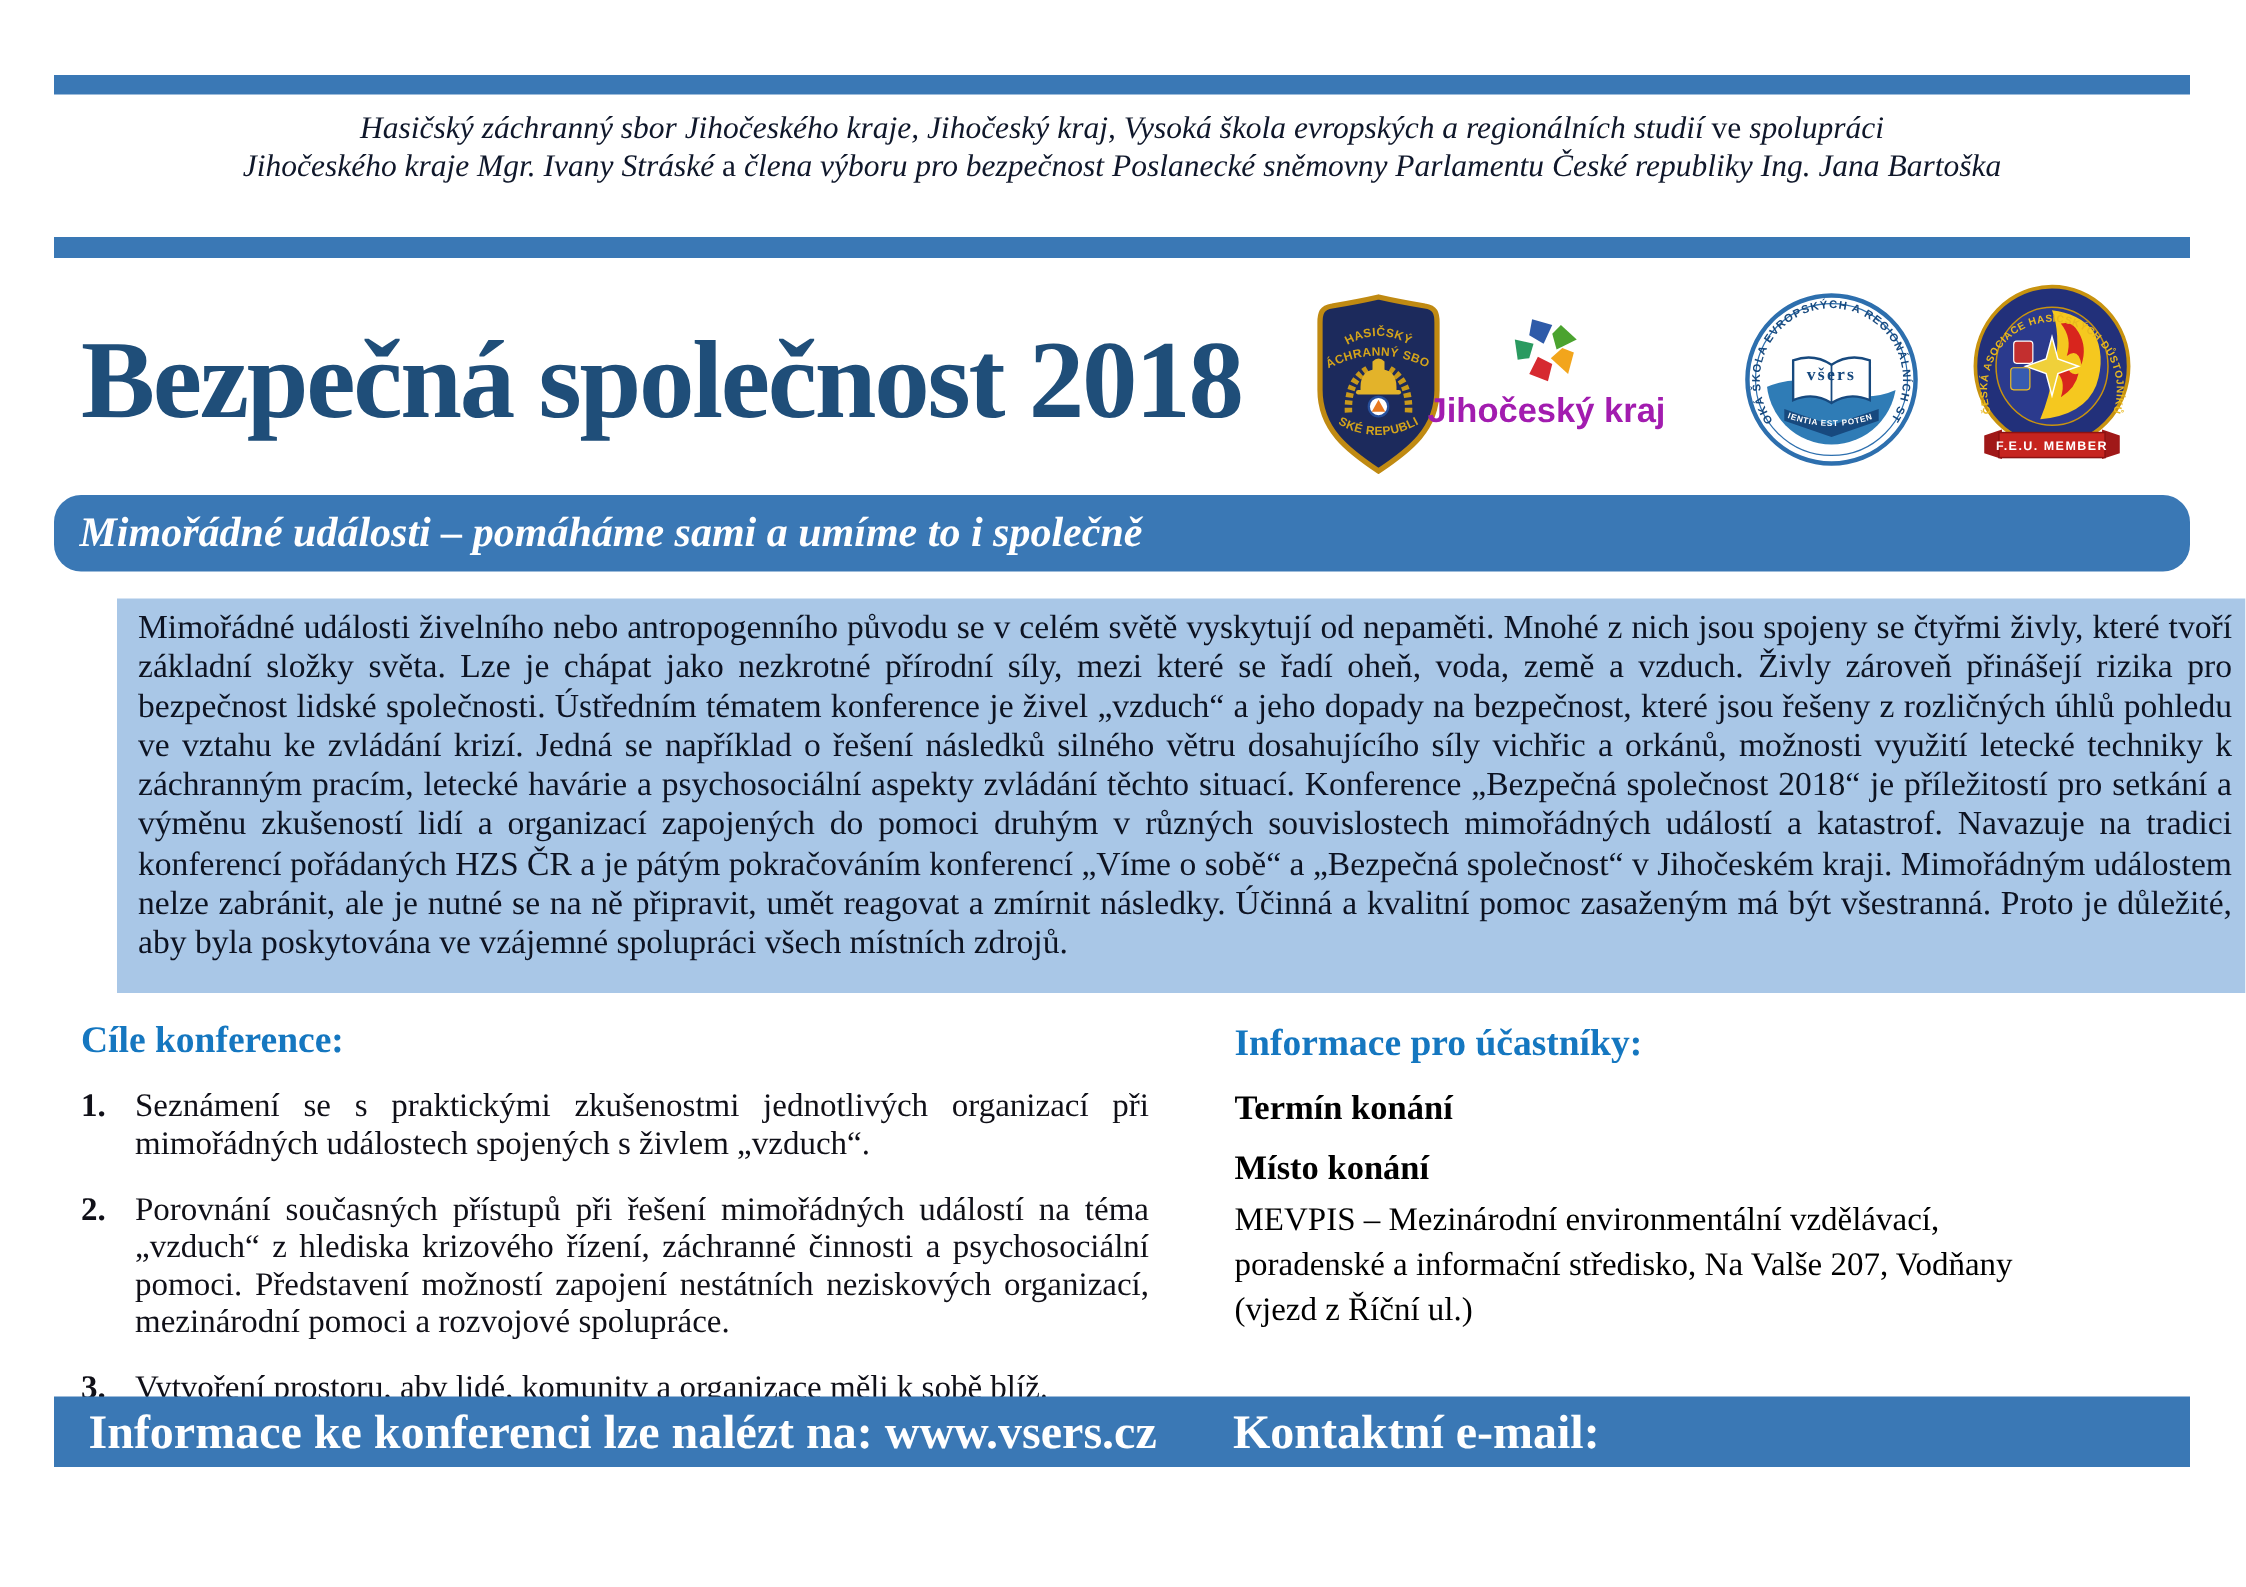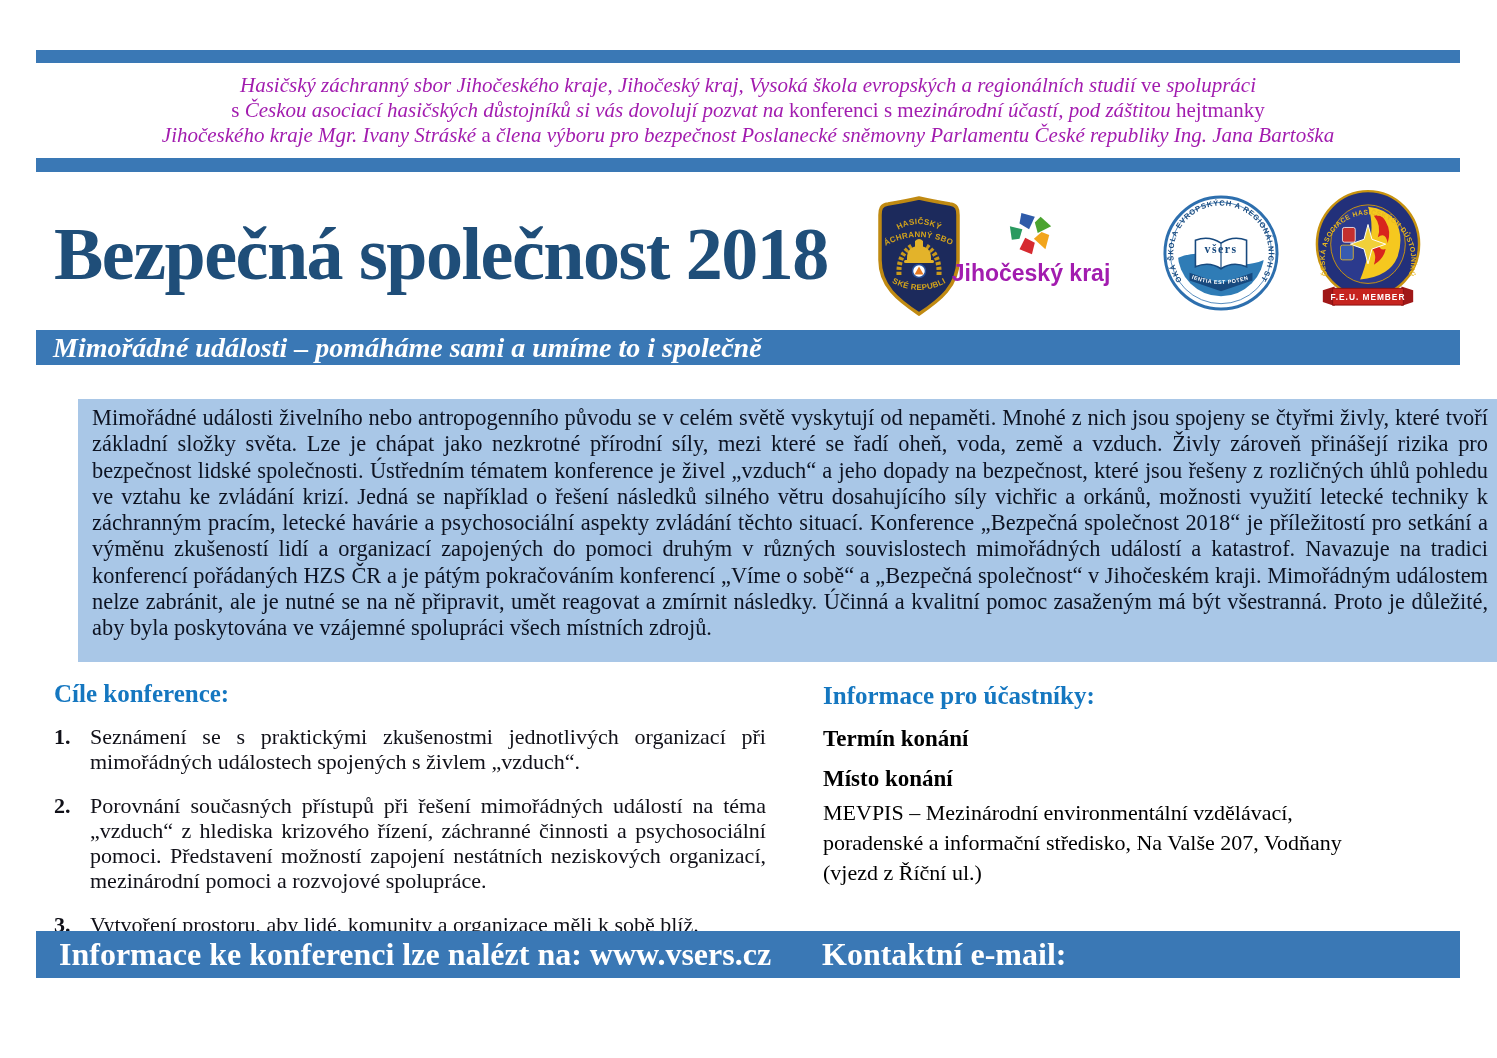--- a/index.html
+++ b/index.html
@@ -2,31 +2,31 @@
 <html lang="cs"><head>
 <meta charset="utf-8">
 <style>
   html,body{margin:0;padding:0;background:#fff;}
   .page{position:relative;width:1497px;height:1058px;background:#fff;overflow:hidden;
         font-family:"Liberation Serif",serif;color:#101018;}
   .bar{position:absolute;left:36px;width:1424px;background:var(--bar-blue,#3a78b5);}
   .bar-top{top:50px;height:13px;}
   .bar-two{top:158px;height:14px;}
   .header-text{position:absolute;left:36px;top:73px;width:1424px;text-align:center;
-        font-style:italic;font-size:21px;line-height:25px;color:#a21caf;}
+        font-style:italic;font-size:21px;line-height:25px;color:#0f172a;}
   .header-text .up{font-style:normal;}
   .title{position:absolute;left:54px;top:212px;margin:0;font-weight:bold;
         font-size:74px;letter-spacing:-1.5px;color:var(--title-navy,#1f4e79);}
   .logos svg{position:absolute;display:block;}
   .jk-wrap{position:absolute;left:948px;top:210px;width:166px;text-align:center;}
   .jk-wrap svg{position:static;margin:0 auto;}
   .jk-label{margin-top:2px;font-family:"Liberation Sans",sans-serif;font-weight:bold;
         font-size:23px;color:#a21caf;}
-  .banner{position:absolute;left:36px;top:330px;width:1424px;height:35px;
-        background:var(--bar-blue,#3a78b5);display:flex;align-items:center;}
+  .banner{position:absolute;left:36px;top:330px;width:1424px;height:51px;
+        background:var(--bar-blue,#3a78b5);display:flex;align-items:center;border-radius:18px;}
   .banner span{padding-left:17px;color:#fff;font-weight:bold;font-style:italic;font-size:28px;}
   .intro{position:absolute;left:36px;top:399px;width:1424px;height:263px;
         background:var(--panel-blue,#a9c7e7);box-sizing:border-box;padding:6px 14px 0 14px;overflow:hidden;margin-left:42px;}
   .intro p{margin:0;font-size:22.4px;line-height:26.3px;text-align:justify;color:#0d1322;}
   .goals{position:absolute;left:54px;top:680px;width:712px;}
   .col-heading{margin:0 0 16px 0;font-size:25px;font-weight:bold;color:var(--heading-blue,#1577c0);}
   .goal{display:flex;margin-bottom:19px;font-size:22px;line-height:25px;}
   .gnum{width:36px;flex:0 0 36px;font-weight:bold;}
   .gtext{flex:1;text-align:justify;}
   .info{position:absolute;left:823px;top:682px;width:645px;}
@@ -40,21 +40,20 @@
 </style>
 </head>
 <body>
 
 <div class="page" style="--bar-blue: #3a78b5; --panel-blue: #a9c7e7; --title-navy: #1f4e79; --heading-blue: #1577c0;">
 
   <div class="bar bar-top"></div>
 
   <div class="header-text">
       <div><span>Hasičský záchranný sbor Jihočeského kraje, Jihočeský kraj, Vysoká škola evropských a regionálních studií</span><span class="up"> ve </span><span>spolupráci</span></div>
-      <div><span class="up">s </span><span>Českou asociací hasičských důstojníků si vás dovolují pozvat na </span><span class="up">konferenci s me</span><span>zinárodní účastí, pod záštitou </span><span class="up">hejtmanky</span></div>
       <div><span>Jihočeského kraje Mgr. Ivany Stráské </span><span class="up">a </span><span>člena výboru pro bezpečnost Poslanecké sněmovny Parlamentu České republiky Ing. Jana Bartoška</span></div>
     </div>
 
   <div class="bar bar-two"></div>
 
   <h1 class="title">Bezpečná společnost 2018</h1>
 
   <div class="logos">
 
     <svg style="left:874px;top:196px" width="90" height="120" viewBox="0 0 90 120">

